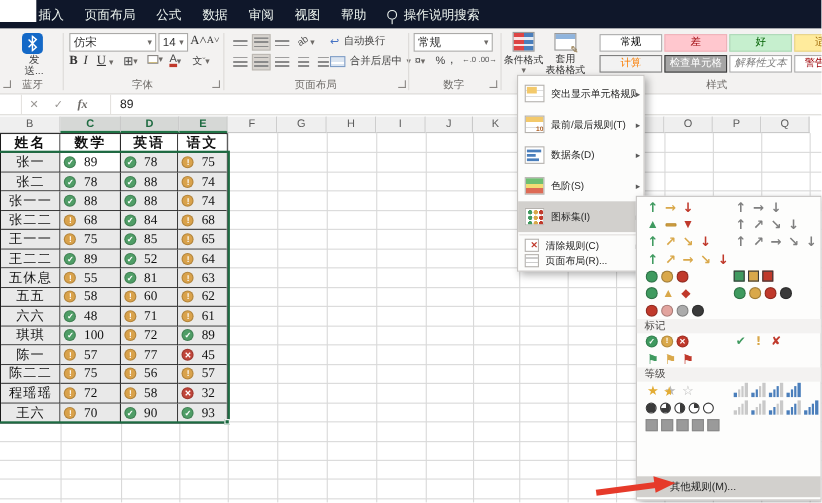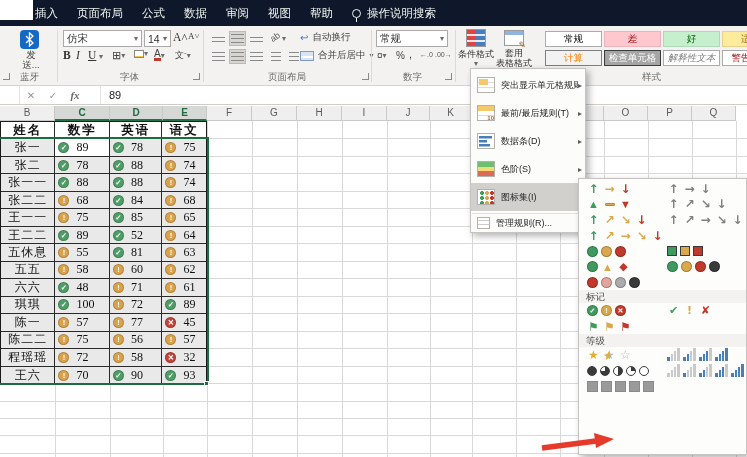--- a/index.html
+++ b/index.html
@@ -601,22 +601,27 @@
         <div class="mlabel">色阶(S)</div>
         <div class="marrow">▸</div>
       </div>
       <div class="mitem big hl">
         <div class="mico i-iconsets"></div>
         <div class="mlabel">图标集(I)</div>
         <div class="marrow">▸</div>
       </div>
       <div class="msep"></div>
       <div class="mitem small">
+        <div class="mico i-clearrule"></div>
+        <div class="mlabel">清除规则(C)</div>
+        <div class="marrow">▸</div>
+      </div>
+      <div class="mitem small">
         <div class="mico i-managerule"></div>
-        <div class="mlabel">管理规则(R)...</div>
+        <div class="mlabel">页面布局(R)...</div>
         <div class="marrow"></div>
       </div>
     </div>
 
   <div class="submenu" id="submenu">
       <div class="srow">
         <div class="sgrp l">
           <span class="g arrow" style="color: rgb(63, 154, 95);">↑</span>
           <span class="g arrow" style="color: rgb(217, 168, 74);">→</span>
           <span class="g arrow" style="color: rgb(192, 57, 43);">↓</span>
@@ -839,19 +844,20 @@
             <i style="background: rgb(217, 217, 217);"></i>
           </span>
           <span class="g quad">
             <i style="background: rgb(217, 217, 217);"></i>
             <i style="background: rgb(217, 217, 217);"></i>
             <i style="background: rgb(217, 217, 217);"></i>
             <i style="background: rgb(217, 217, 217);"></i>
           </span>
         </div>
       </div>
+      <div class="footer">其他规则(M)...</div>
     </div>
 
   <svg class="redarrow" width="82" height="24" viewBox="0 0 82 24">
     <line x1="4" y1="17" x2="58" y2="10" stroke="#e63a2a" stroke-width="5.5"></line>
     <polygon points="56,2 76,8 58,17" fill="#e63a2a"></polygon>
   </svg>
 </div>
 
 </body></html>

